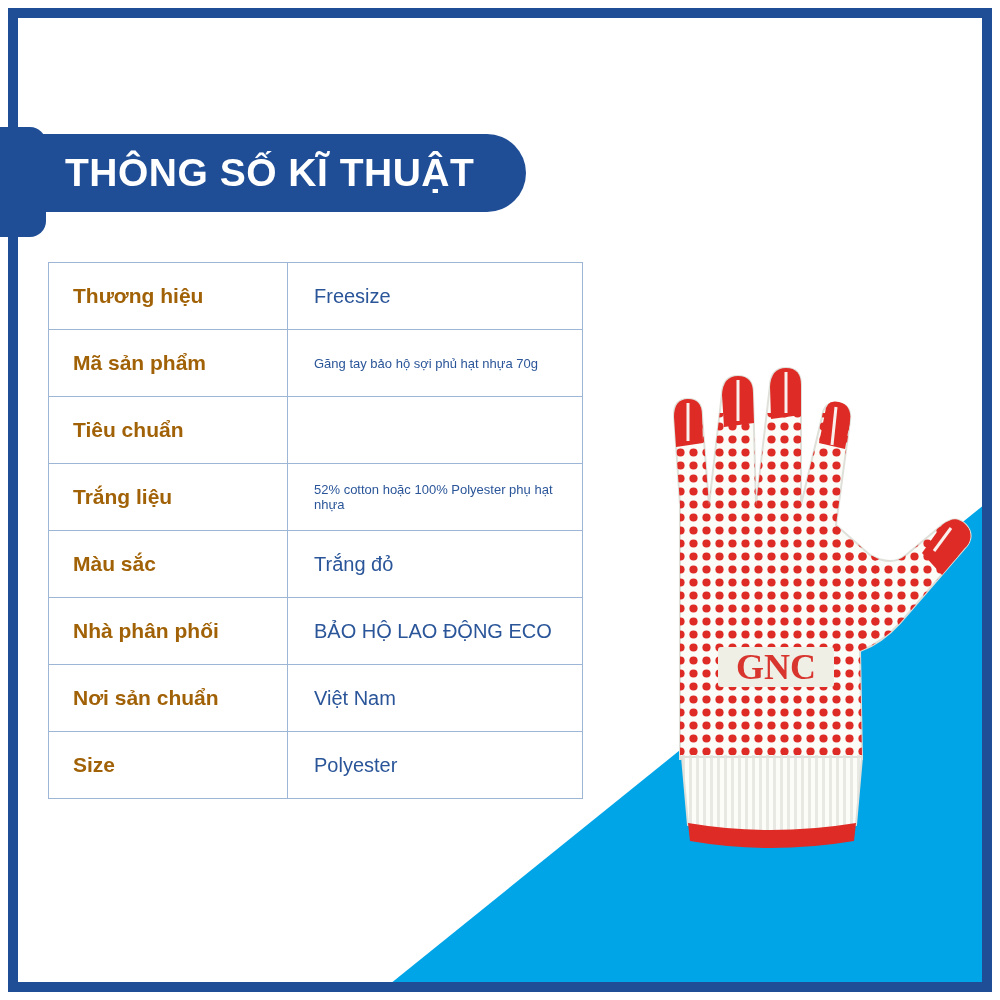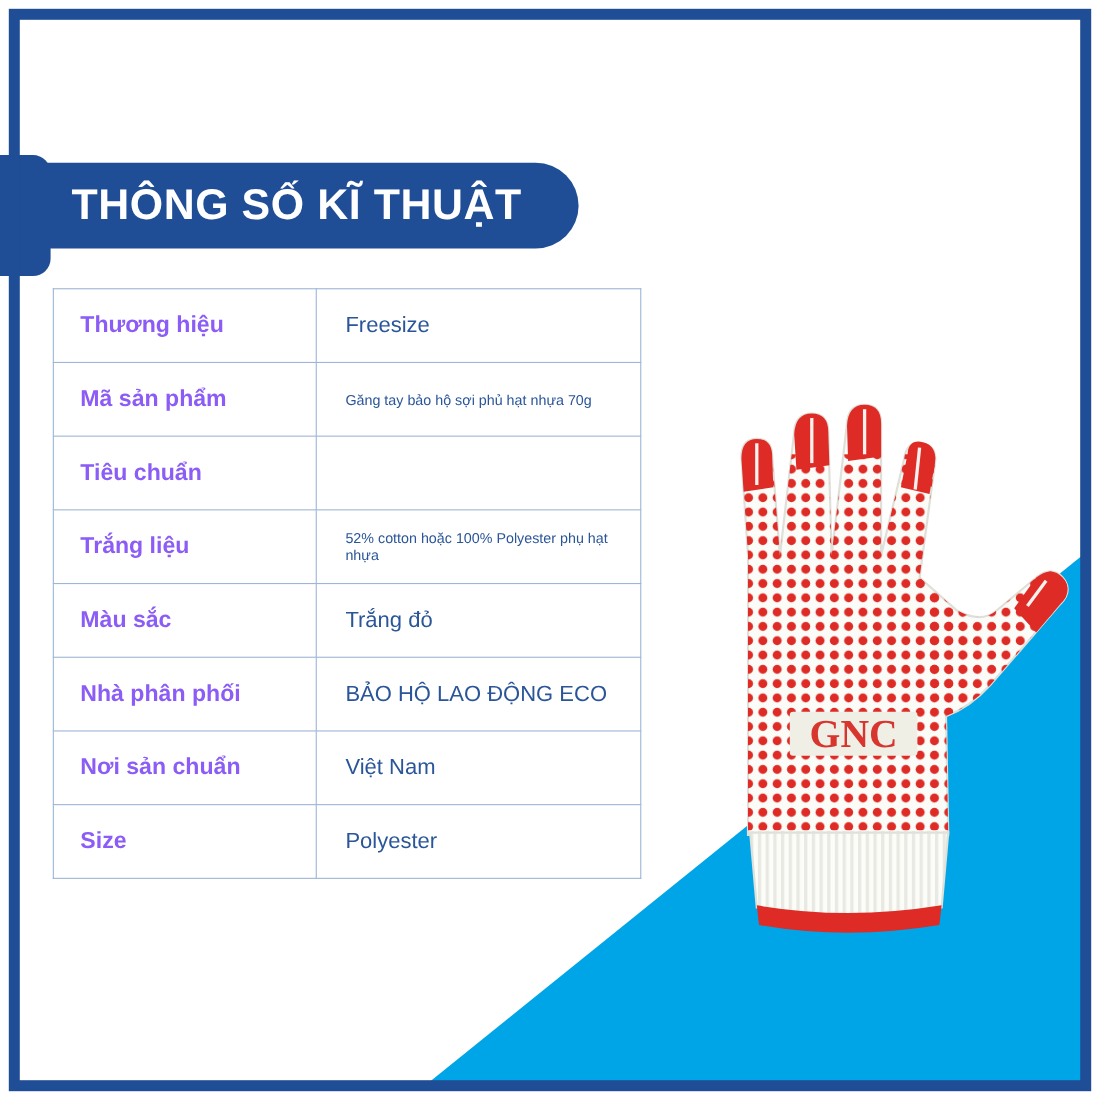--- a/index.html
+++ b/index.html
@@ -36,21 +36,21 @@
     top: 0;
     width: 1000px;
     height: 1000px;
     z-index: 1;
   }
 
   
   .banner-wrap {
     position: absolute;
     left: 0;
-    top: 141px;
+    top: 127px;
     width: 540px;
     height: 110px;
     z-index: 3;
     text-align: right;
   }
   .banner-tab {
     position: absolute;
     left: -20px;
     top: 0px;
     width: 66px;
@@ -90,21 +90,21 @@
   }
   .spec-table td {
     border: 1px solid #9DB6D6;
     height: 66px;
     vertical-align: middle;
     padding: 0;
   }
   .cell-label {
     width: 214px;
     padding-left: 24px !important;
-    color: #8b5cf6;
+    color: #a16207;
     font-size: 21px;
     font-weight: bold;
   }
   .cell-value {
     padding-left: 26px !important;
     color: #2A5599;
     font-size: 20px;
     font-weight: normal;
   }
   .cell-value.small {

